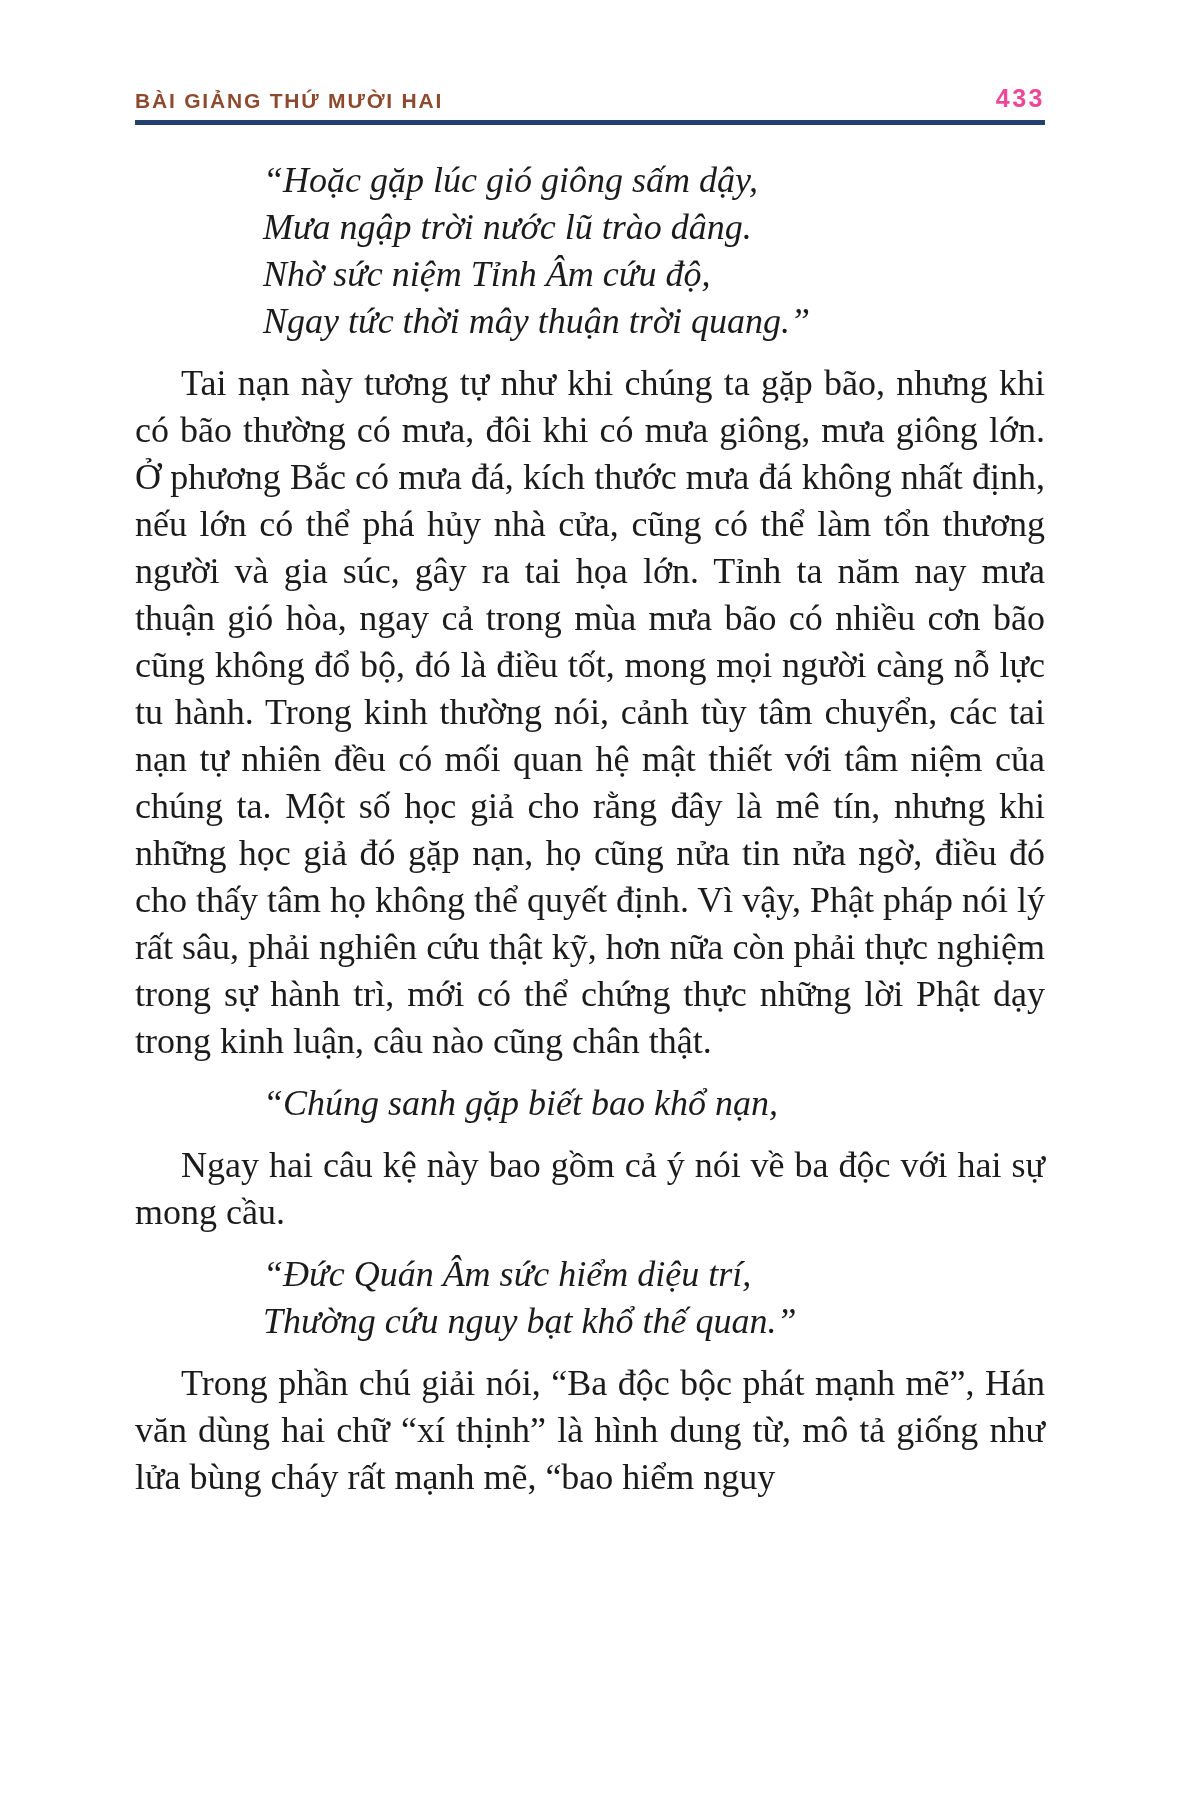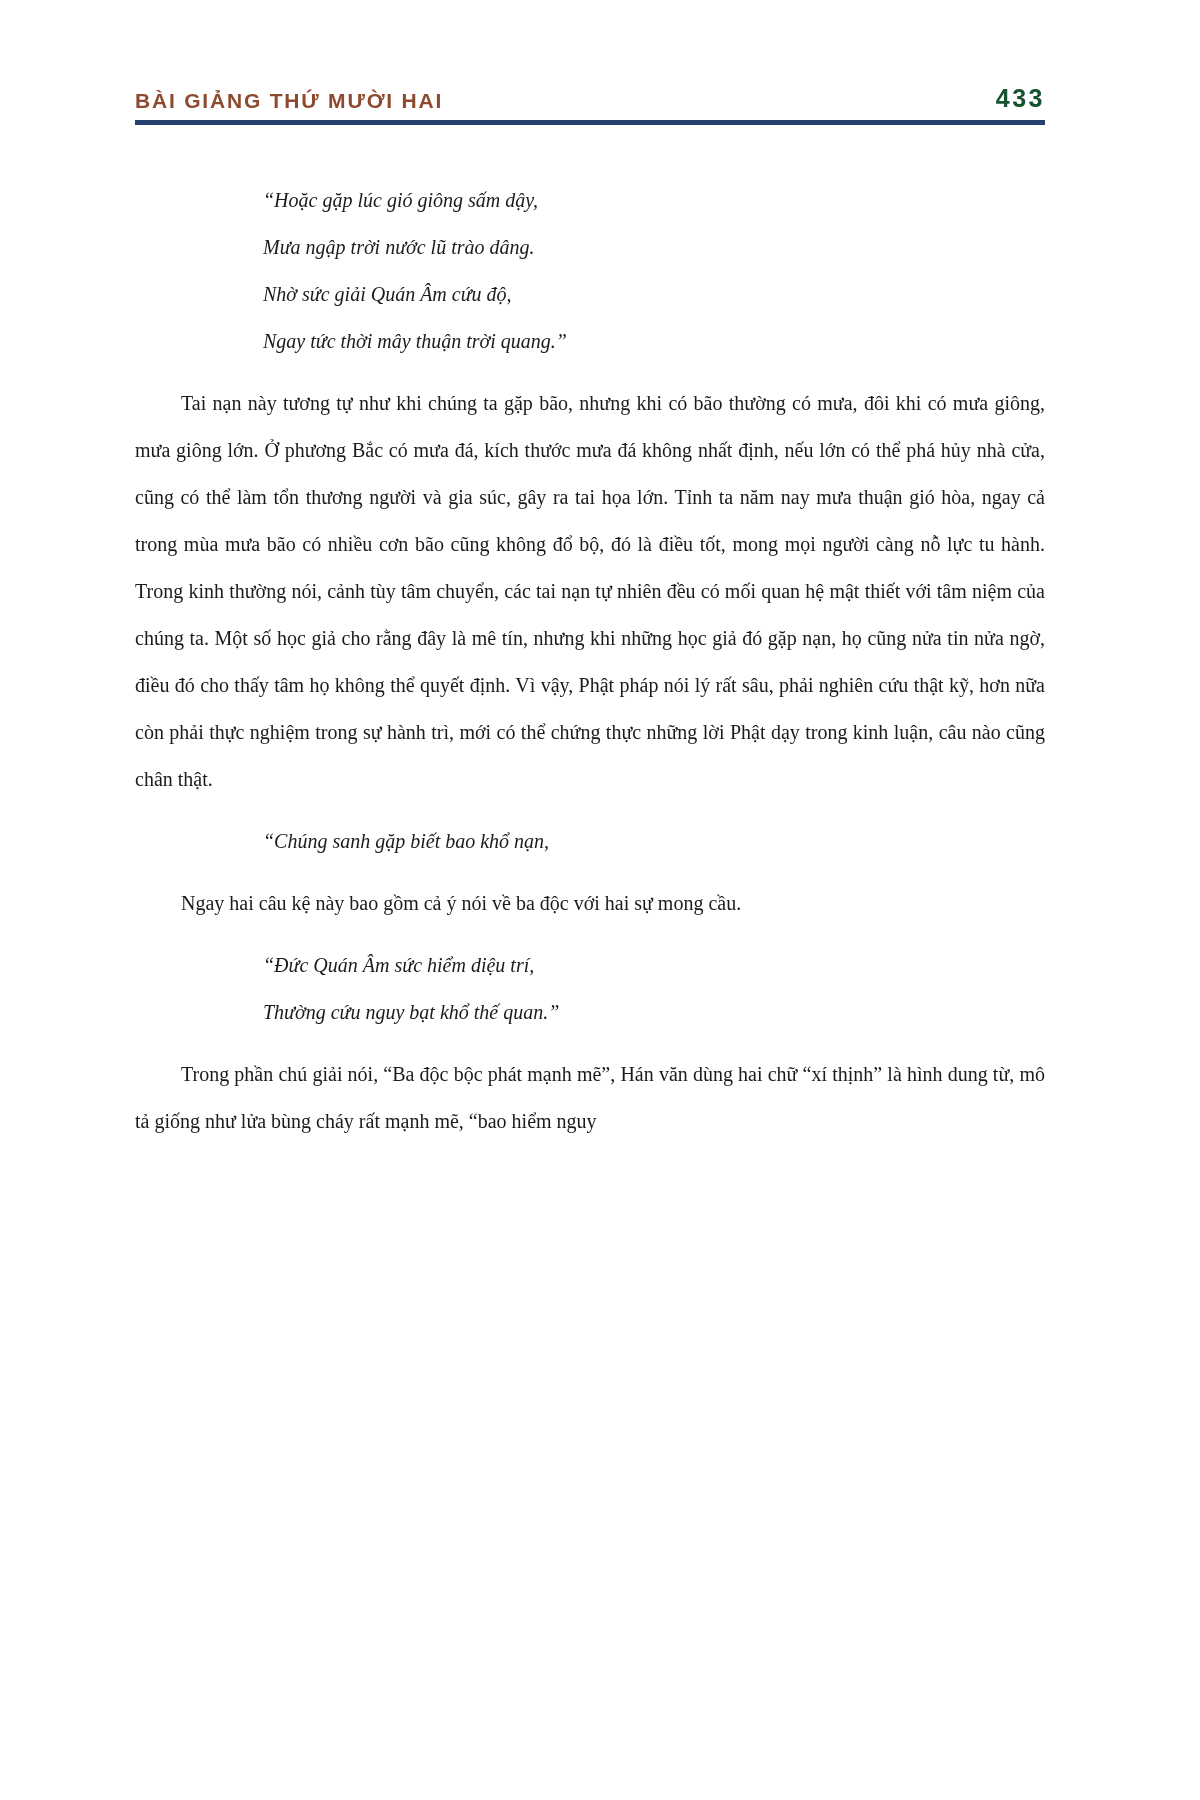--- a/index.html
+++ b/index.html
@@ -28,30 +28,30 @@
     font-weight:bold;
     font-size:21px;
     letter-spacing:1.8px;
     color:#8e4a2e;
   }
   .page-number{
     font-family:"Liberation Sans", sans-serif;
     font-weight:bold;
     font-size:25px;
     letter-spacing:2.5px;
-    color:#14532d;
+    color:#ec4899;
   }
   .rule{
     height:5px;
     background:#24406e;
     margin-top:7px;
   }
   .body-text{
-    margin-top:52px;
-    font-size:20px;
+    margin-top:32px;
+    font-size:36px;
     line-height:47px;
   }
   .verse{
     font-style:italic;
     margin:15px 0 15px 128px;
   }
   .verse-line{display:block;}
   .paragraph{
     margin:13px 0;
     text-align:justify;
@@ -70,21 +70,21 @@
       <span class="running-title">BÀI GIẢNG THỨ MƯỜI HAI</span>
       <span class="page-number">433</span>
     </div>
     <div class="rule"></div>
 
     <div class="body-text">
 
       <div class="verse">
         <span class="verse-line">“Hoặc gặp lúc gió giông sấm dậy,</span>
         <span class="verse-line">Mưa ngập trời nước lũ trào dâng.</span>
-        <span class="verse-line">Nhờ sức giải Quán Âm cứu độ,</span>
+        <span class="verse-line">Nhờ sức niệm Tỉnh Âm cứu độ,</span>
         <span class="verse-line">Ngay tức thời mây thuận trời quang.”</span>
       </div>
 
       <p class="paragraph">Tai nạn này tương tự như khi chúng ta gặp bão, nhưng khi có bão thường có mưa, đôi khi có mưa giông, mưa giông lớn. Ở phương Bắc có mưa đá, kích thước mưa đá không nhất định, nếu lớn có thể phá hủy nhà cửa, cũng có thể làm tổn thương người và gia súc, gây ra tai họa lớn. Tỉnh ta năm nay mưa thuận gió hòa, ngay cả trong mùa mưa bão có nhiều cơn bão cũng không đổ bộ, đó là điều tốt, mong mọi người càng nỗ lực tu hành. Trong kinh thường nói, cảnh tùy tâm chuyển, các tai nạn tự nhiên đều có mối quan hệ mật thiết với tâm niệm của chúng ta. Một số học giả cho rằng đây là mê tín, nhưng khi những học giả đó gặp nạn, họ cũng nửa tin nửa ngờ, điều đó cho thấy tâm họ không thể quyết định. Vì vậy, Phật pháp nói lý rất sâu, phải nghiên cứu thật kỹ, hơn nữa còn phải thực nghiệm trong sự hành trì, mới có thể chứng thực những lời Phật dạy trong kinh luận, câu nào cũng chân thật.</p>
 
 
       <div class="verse">
         <span class="verse-line">“Chúng sanh gặp biết bao khổ nạn,</span>
       </div>
 

